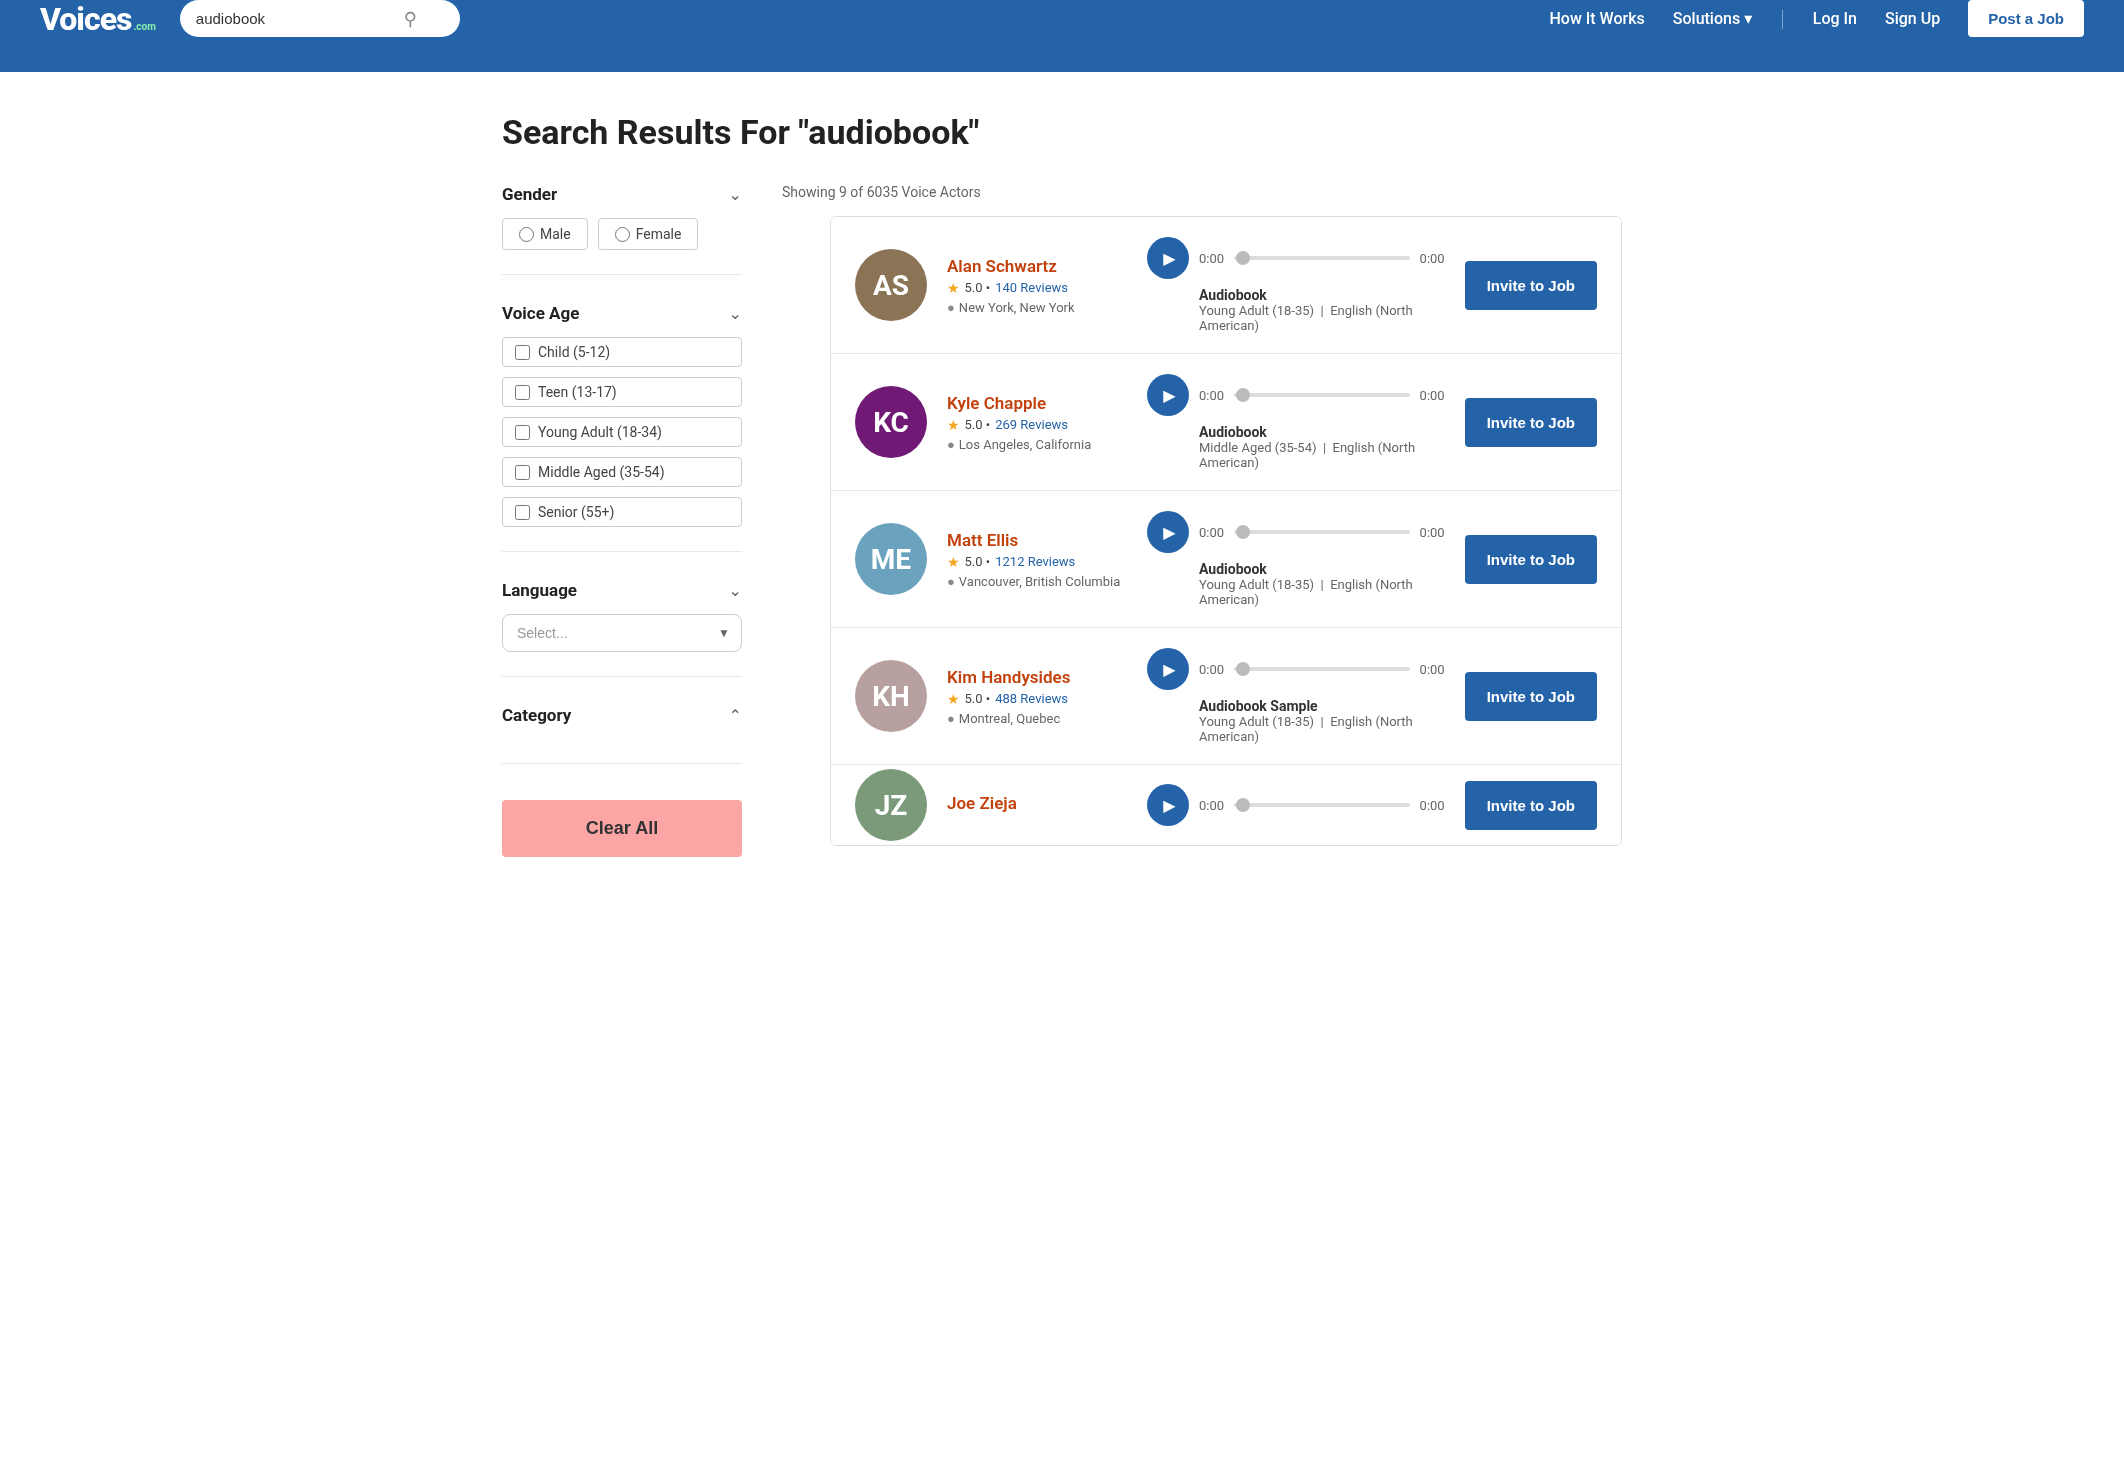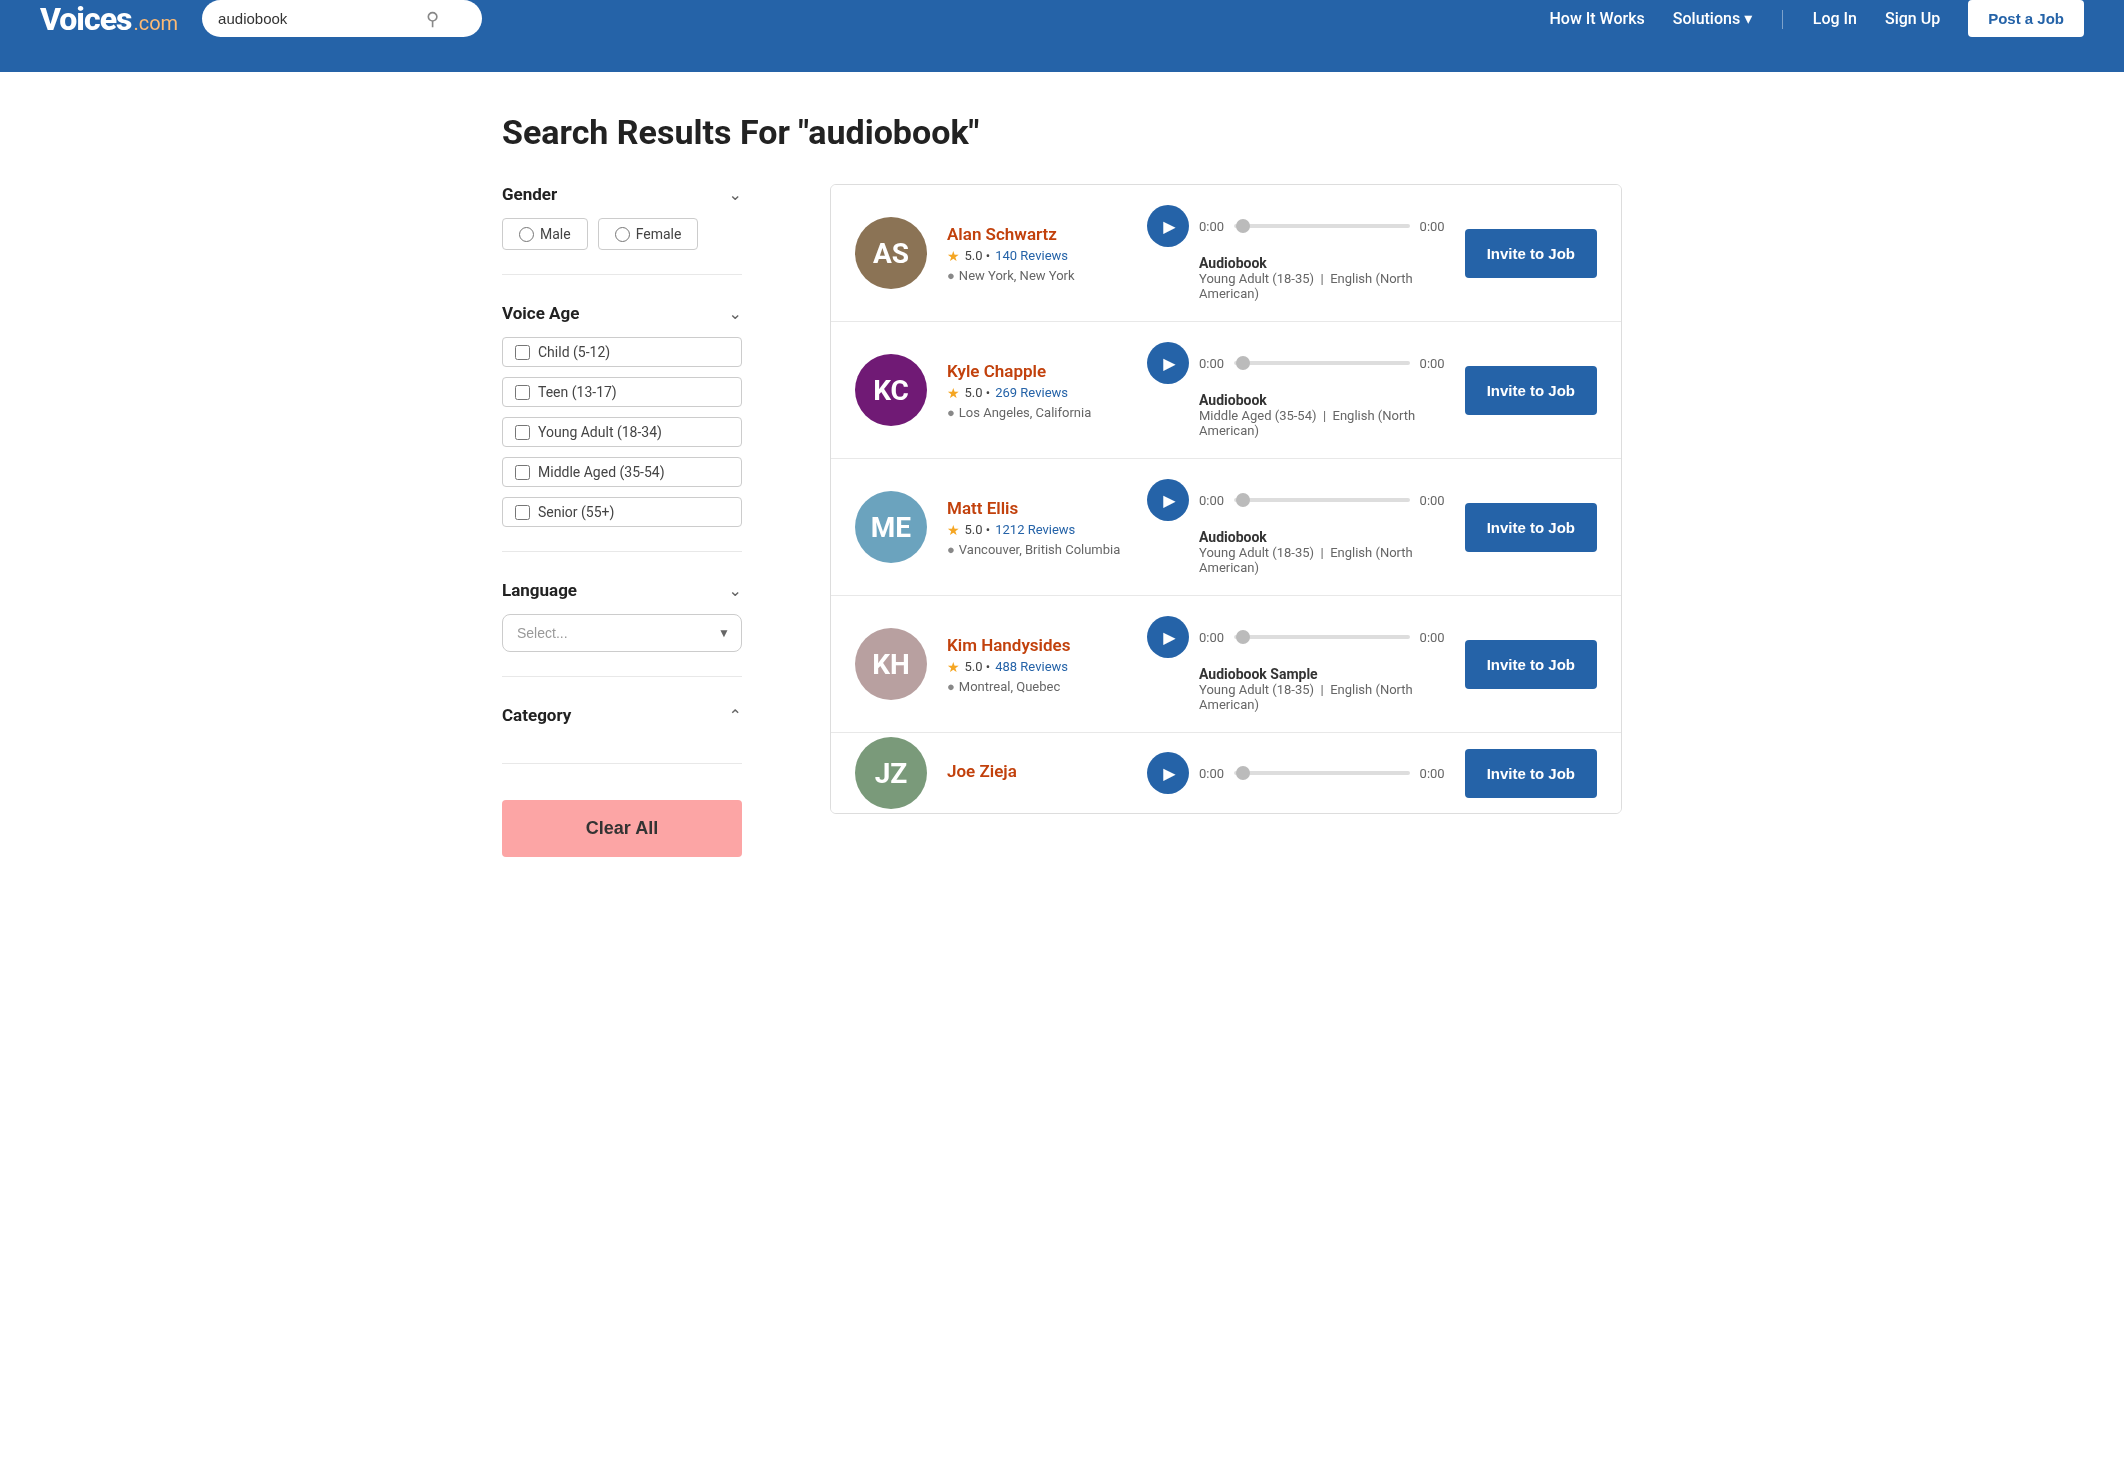--- a/index.html
+++ b/index.html
@@ -21,23 +21,23 @@
       color: white;
       text-decoration: none;
     }
     .logo-voices {
       font-size: 32px;
       font-weight: 800;
       color: white;
       letter-spacing: -1px;
     }
     .logo-dot-com {
-      font-size: 20px;
-      color: #fdba74;
-      font-weight: 400;
+      font-size: 10px;
+      color: #86efac;
+      font-weight: 700;
       margin-left: 2px;
     }
     .search-bar {
       display: flex;
       align-items: center;
       background: white;
       border-radius: 24px;
       padding: 8px 16px;
       gap: 8px;
       flex: 0 0 280px;
@@ -480,20 +480,21 @@
           <div class="sidebar-section-header">
             <span class="sidebar-section-title">Category</span>
             <span class="chevron">⌃</span>
           </div>
         </div>
 
         <button class="clear-all-btn">Clear All</button>
       </aside>
 
       <div class="results-area">
+        <div class="results-count">Showing 9 of 6035 Voice Actors</div>
 
         <div class="results-list">
 
           <div class="result-card">
             <div class="actor-avatar avatar-alan">
               <span>AS</span>
             </div>
             <div class="actor-info">
               <a class="actor-name" href="#">Alan Schwartz</a>
               <div class="actor-rating">

